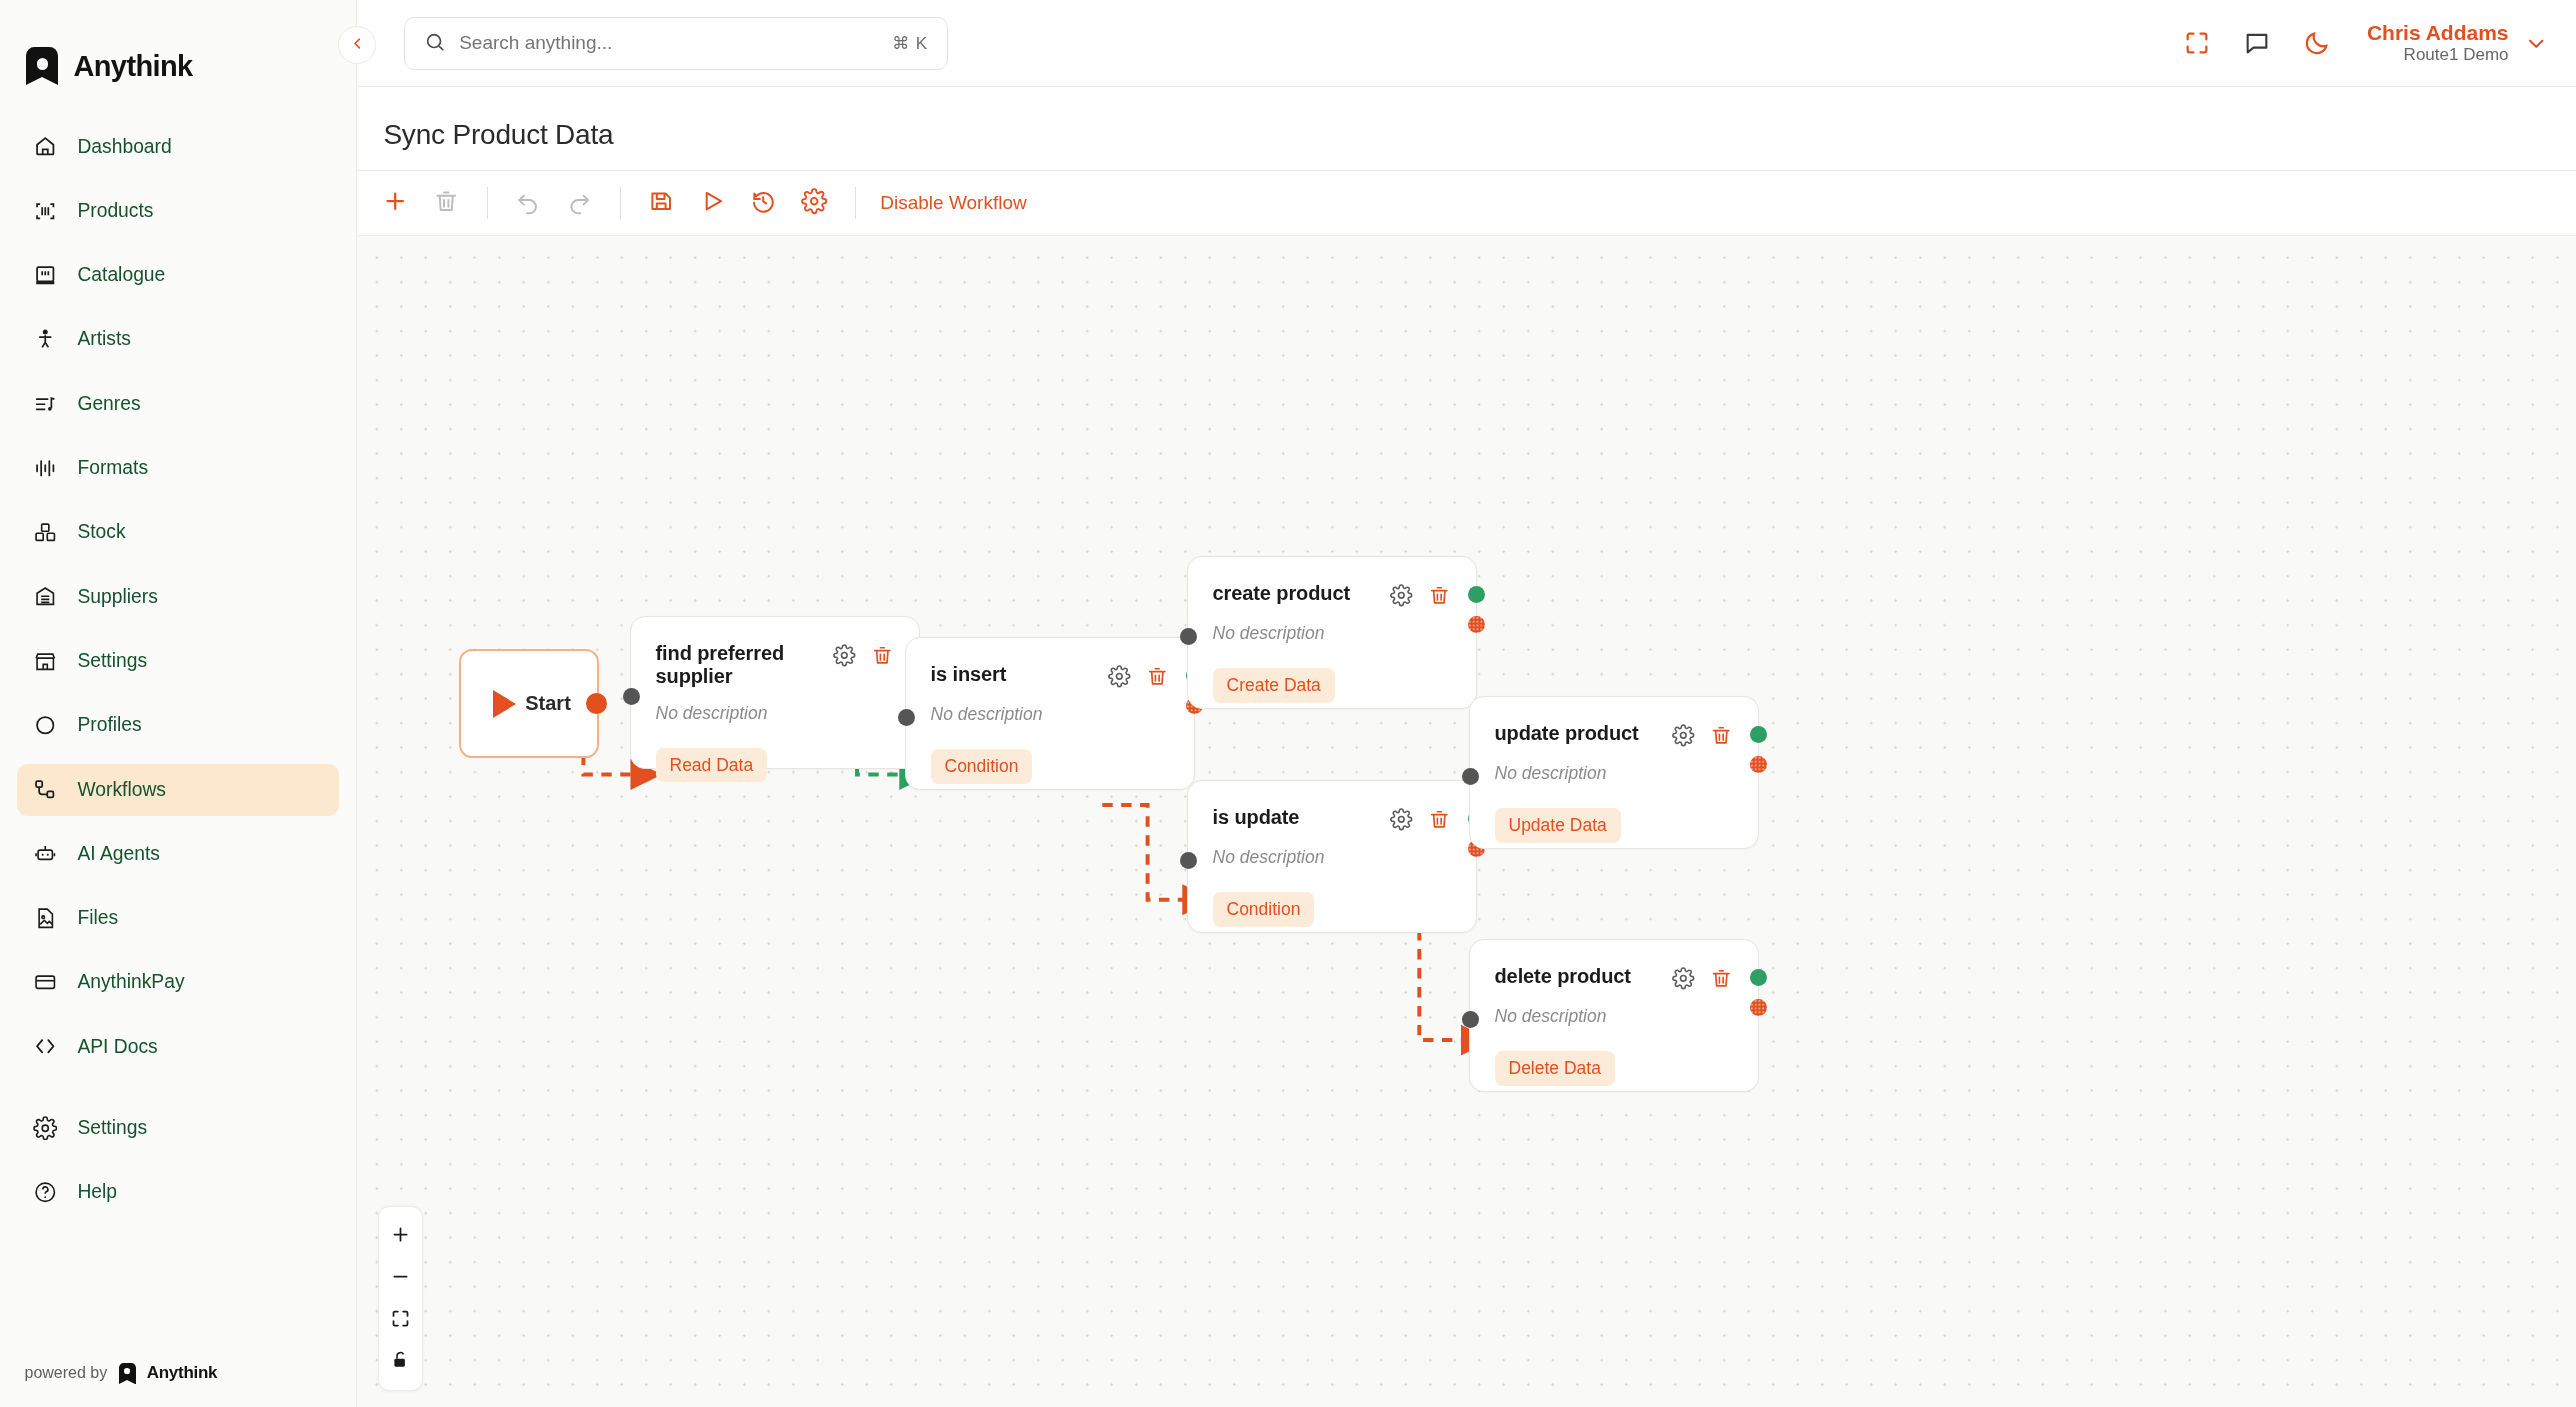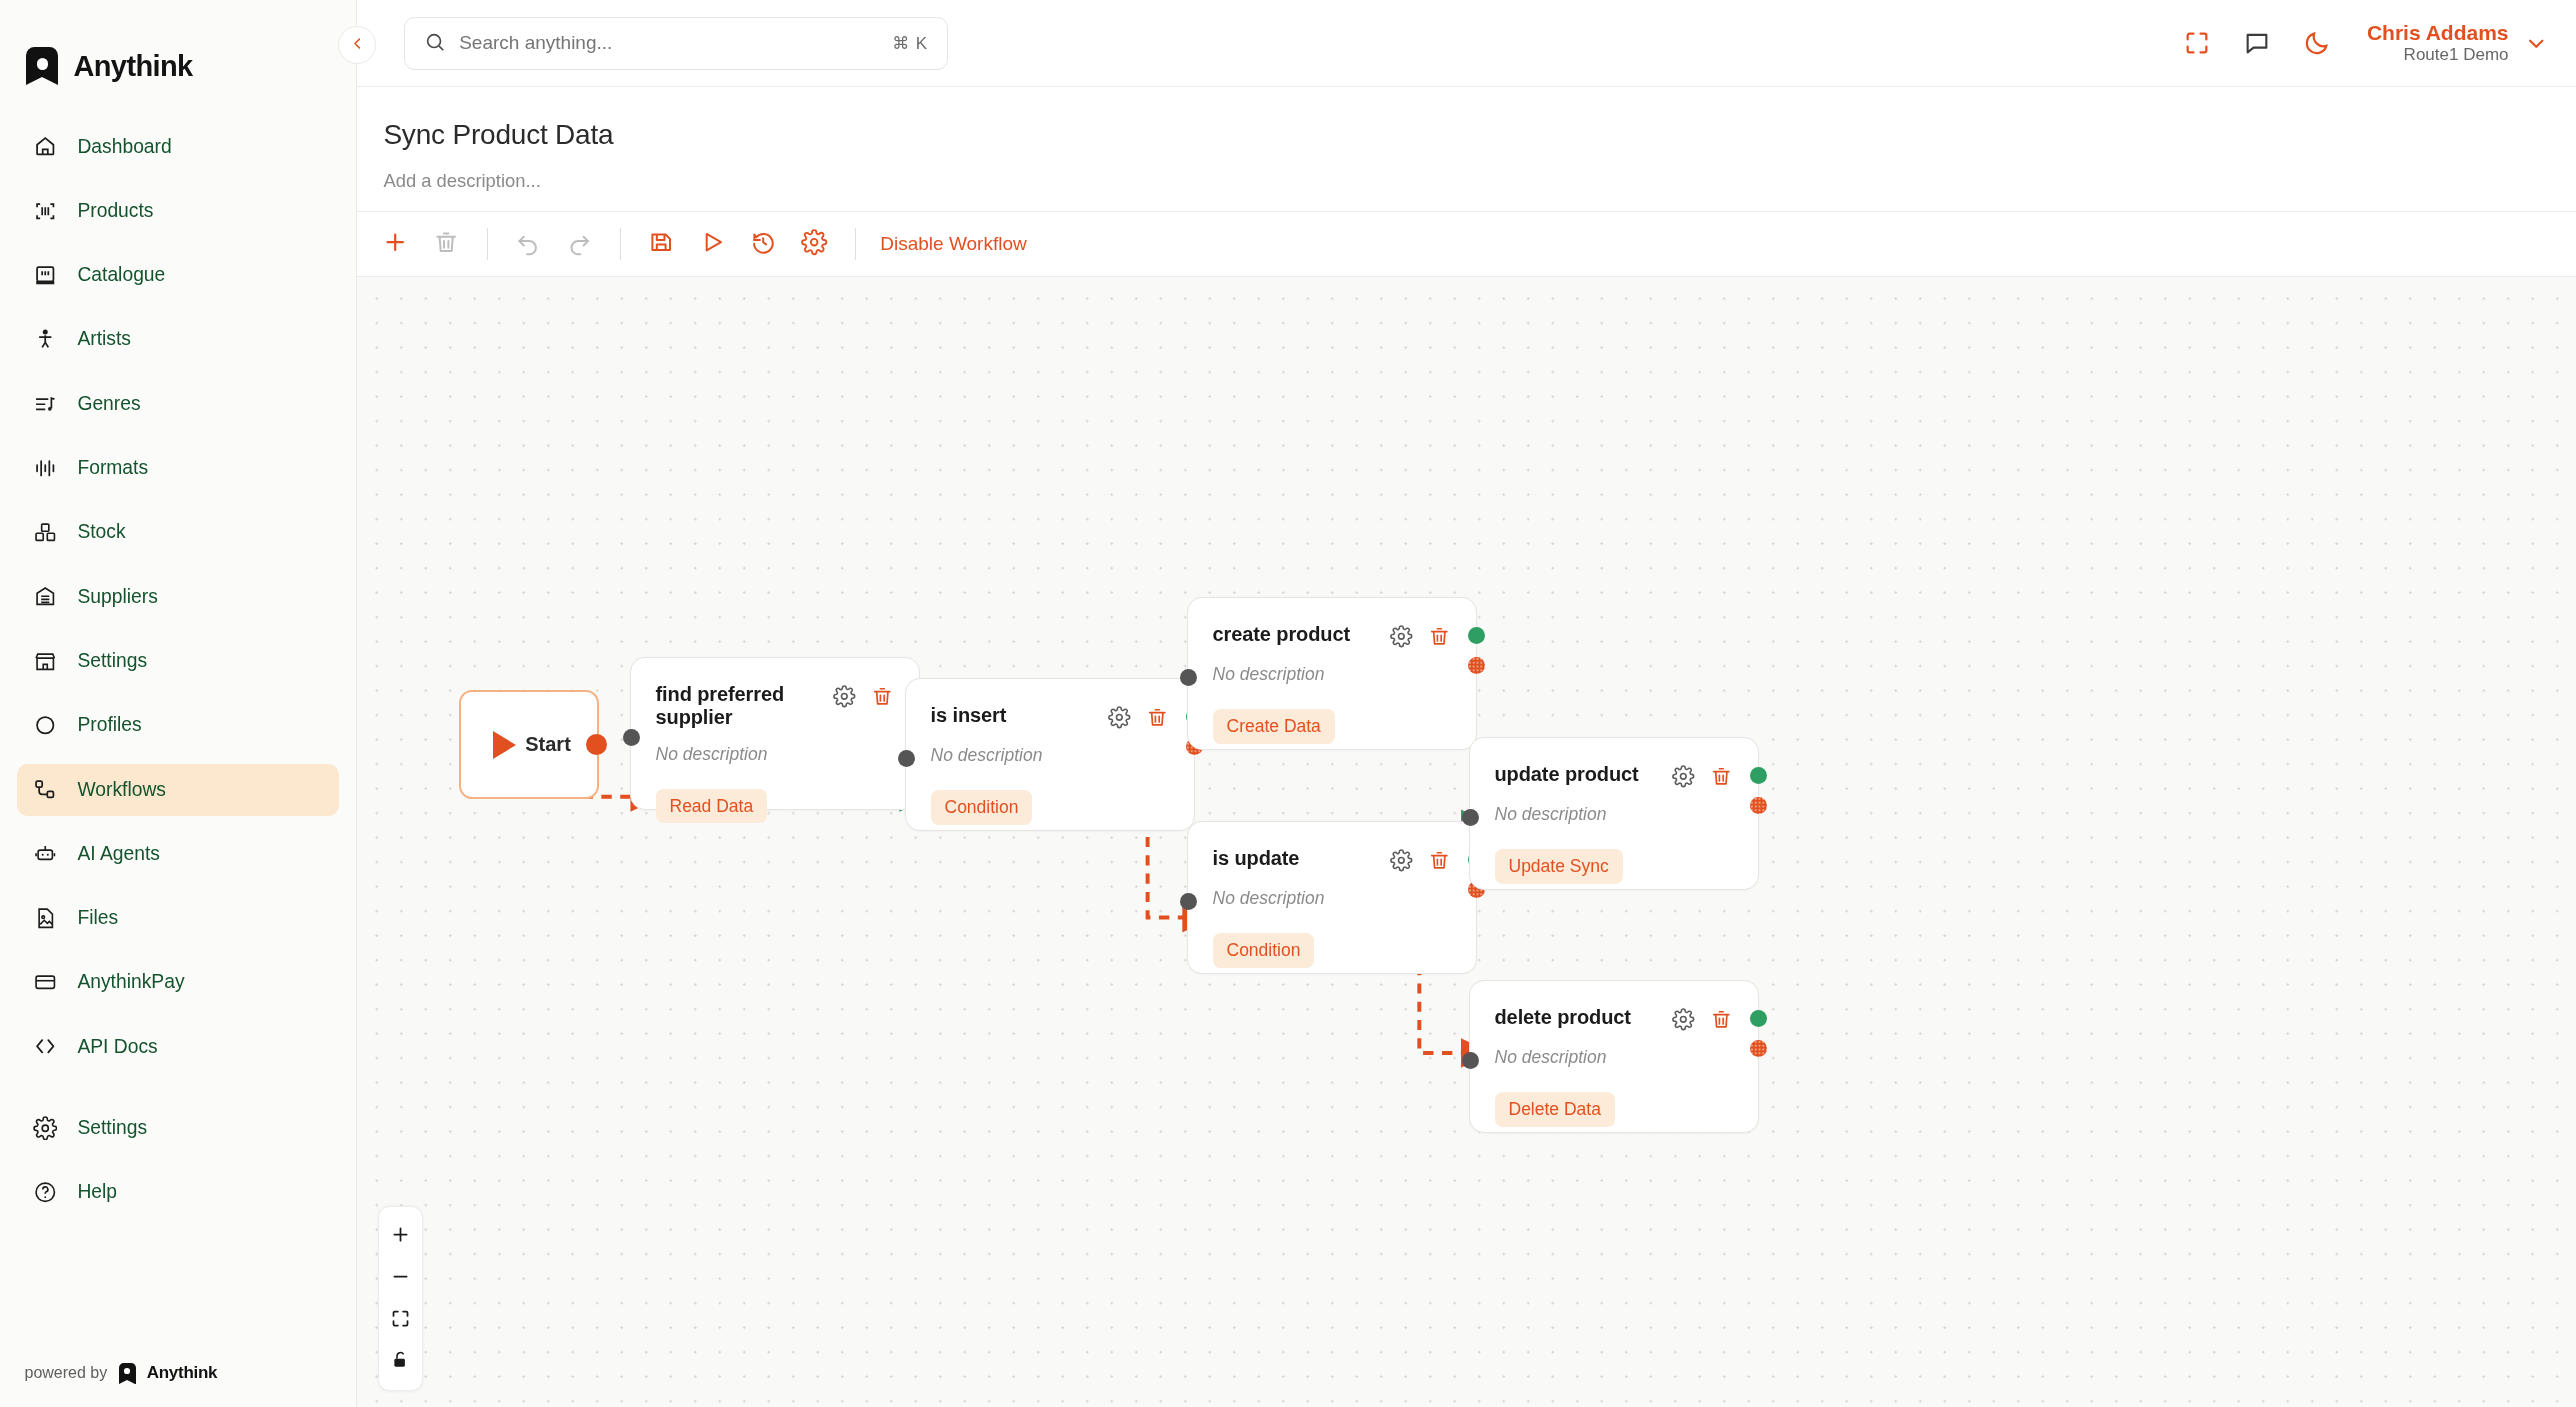--- a/index.html
+++ b/index.html
@@ -382,21 +382,20 @@
             <svg viewBox="0 0 24 24" fill="none" stroke="#e3501f" stroke-width="2.1" stroke-linecap="round" stroke-linejoin="round">
                 <path d="M6 9.5l6 6 6-6"></path>
               </svg>
           </span>
         </div>
       </div>
     </div>
 
     <div style="padding:32px 0 19px 26.4px">
       <div class="page-title">Sync Product Data</div>
-      <div class="page-desc">Add a description...</div>
     </div>
 
     <div class="toolbar">
       <div style="width:13.2px"></div>
       <div class="tb-btn">
         <span><svg viewBox="0 0 24 24" fill="none" stroke="#e3501f" stroke-width="2" stroke-linecap="round">
               <path d="M12 5v14M5 12h14"></path>
             </svg></span>
       </div>
       <div class="tb-btn">
@@ -587,21 +586,21 @@
                 </svg>
               </span>
             <span class="ia">
                 <svg viewBox="0 0 24 24" fill="none" stroke="#e3501f" stroke-width="1.8" stroke-linecap="round" stroke-linejoin="round">
                   <path d="M4 7h16M10 4h4M6 7l1 13h10l1-13M10 11v6M14 11v6"></path>
                 </svg>
               </span>
           </div>
         </div>
         <div class="node-desc">No description</div>
-        <div class="badge">Update Sync</div>
+        <div class="badge">Update Data</div>
         <div class="h h-in" style="left:-8.5px; top:71px"></div>
         <div class="h h-out-g" style="right:-8.5px; top:29px"></div>
         <div class="h h-out-r" style="right:-8.5px; top:59px"></div>
       </div>
 
       <div class="node" style="left:1112px; top:703px; width:290px; height:153px">
         <div class="node-head">
           <div class="node-title">delete product</div>
           <div class="node-acts">
             <span class="ia">

